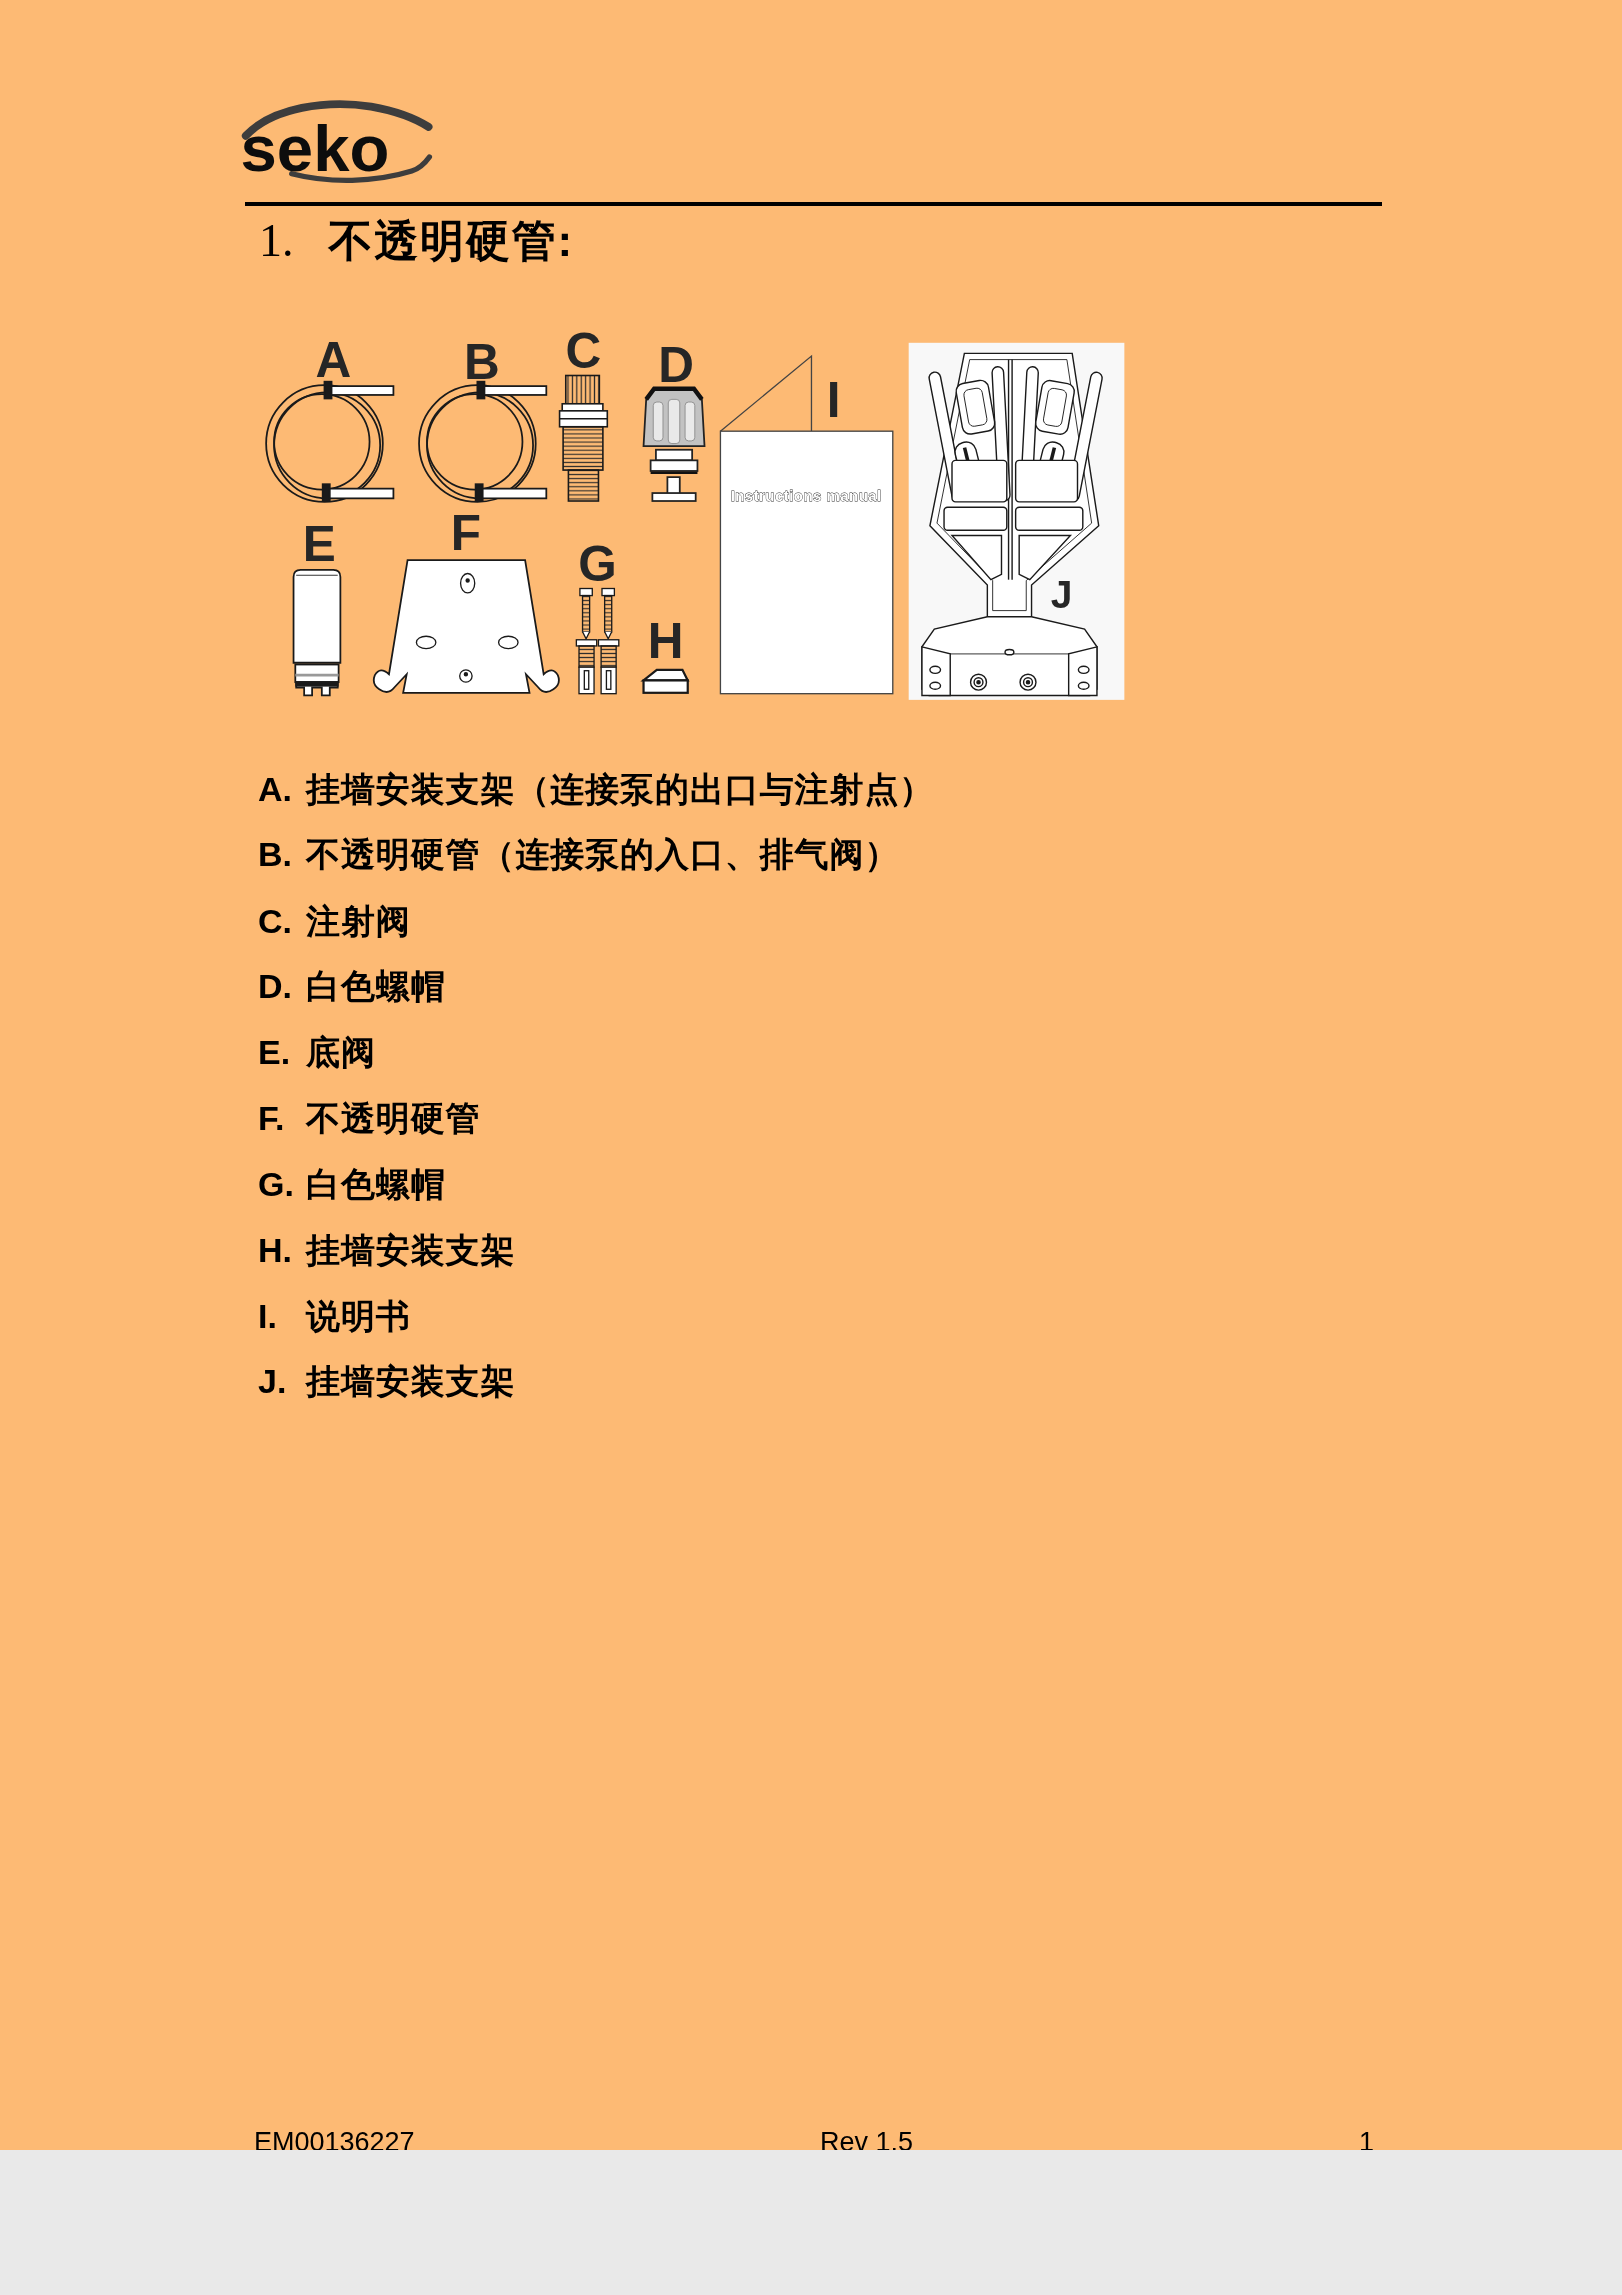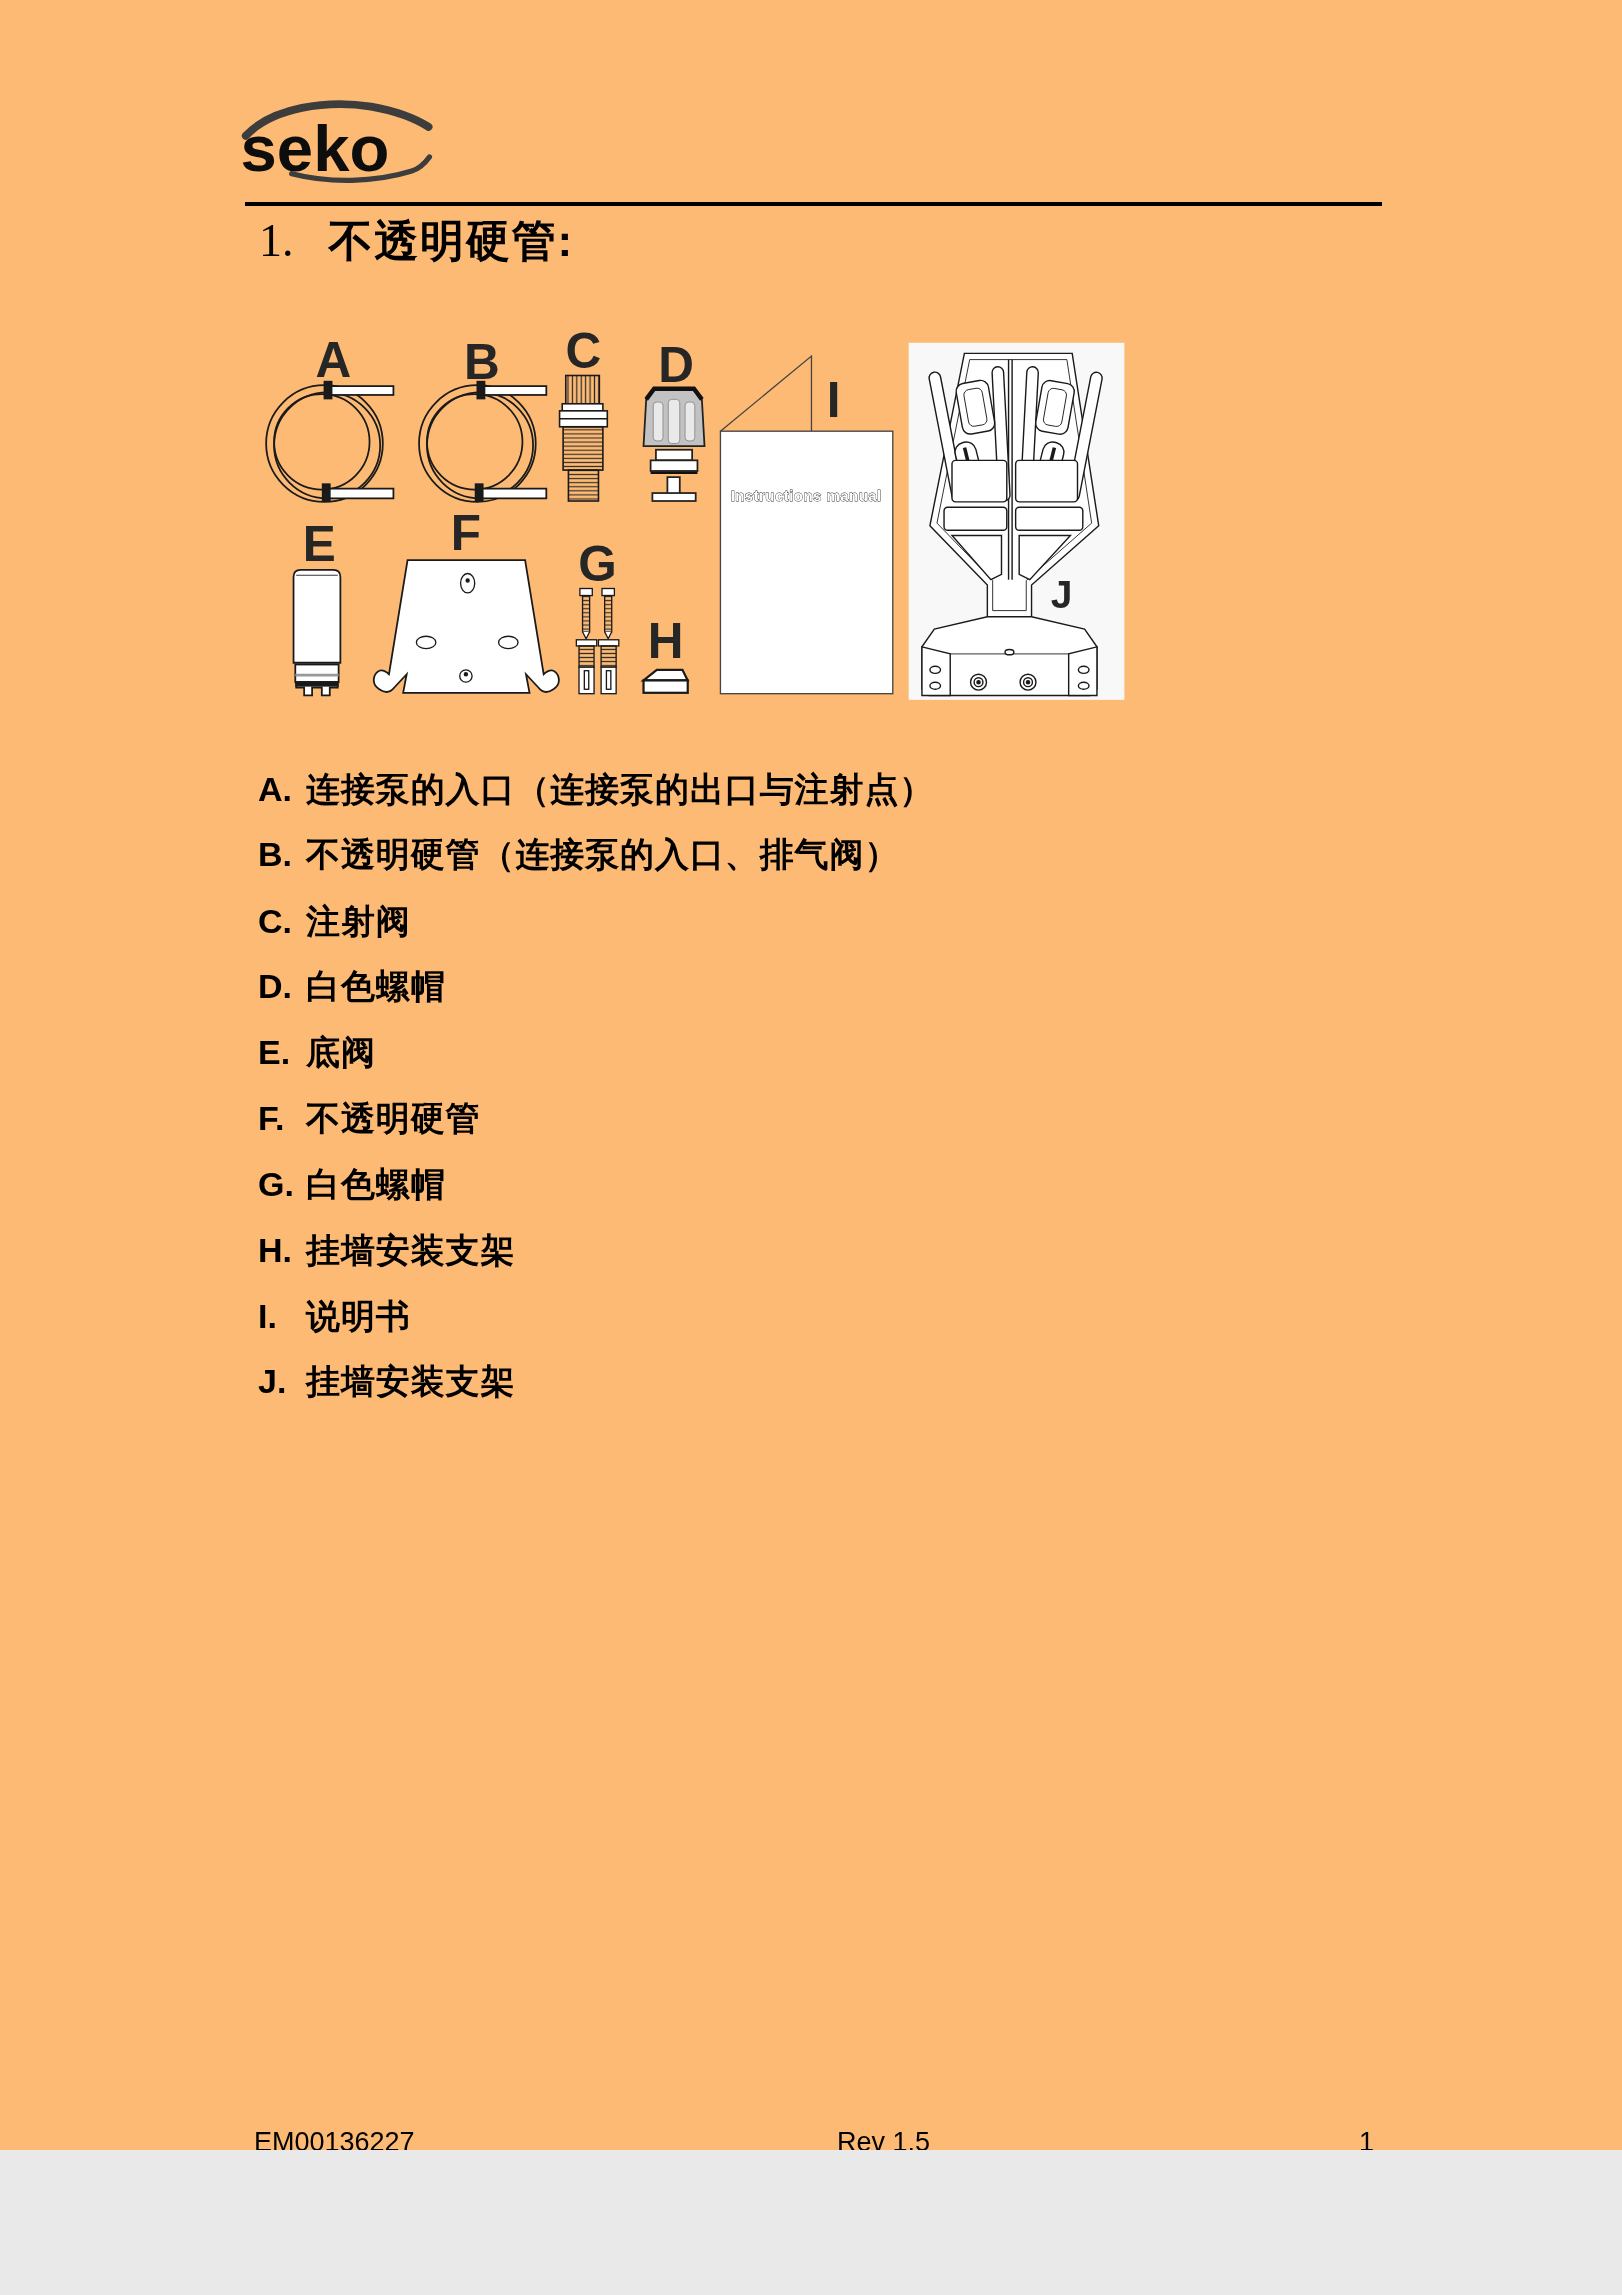--- a/index.html
+++ b/index.html
@@ -228,21 +228,21 @@
     <text class="plabel" x="76" y="275">E</text>
     <text class="plabel" x="242" y="262">F</text>
     <text class="plabel" x="391" y="297">G</text>
     <text class="plabel" x="468" y="385">H</text>
     <text class="plabel" x="658" y="112">I</text>
     <text class="plabel plabel-j" x="916" y="328">J</text>
   </svg>
 
   <div class="li" style="top:769px">
     <span class="lt">A.</span>
-    <span class="lx">连接泵的入口（连接泵的出口与注射点）</span>
+    <span class="lx">挂墙安装支架（连接泵的出口与注射点）</span>
   </div>
   <div class="li" style="top:834px">
     <span class="lt">B.</span>
     <span class="lx">不透明硬管（连接泵的入口、排气阀）</span>
   </div>
   <div class="li" style="top:901px">
     <span class="lt">C.</span>
     <span class="lx">注射阀</span>
   </div>
   <div class="li" style="top:966px">
@@ -268,17 +268,17 @@
   <div class="li" style="top:1296px">
     <span class="lt">I.</span>
     <span class="lx">说明书</span>
   </div>
   <div class="li" style="top:1361px">
     <span class="lt">J.</span>
     <span class="lx">挂墙安装支架</span>
   </div>
 
   <span class="ft" style="left:254px">EM00136227</span>
-  <span class="ft" style="left:837px">Rev 1.5</span>
+  <span class="ft" style="left:820px">Rev 1.5</span>
   <span class="ft" style="left:1359px">1</span>
 
 </div>
 
 
 </body></html>

